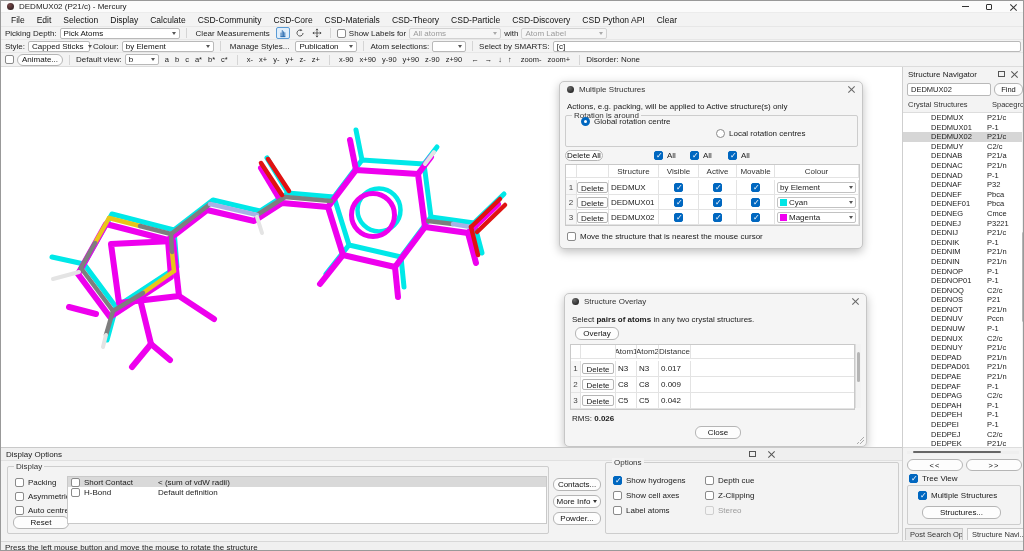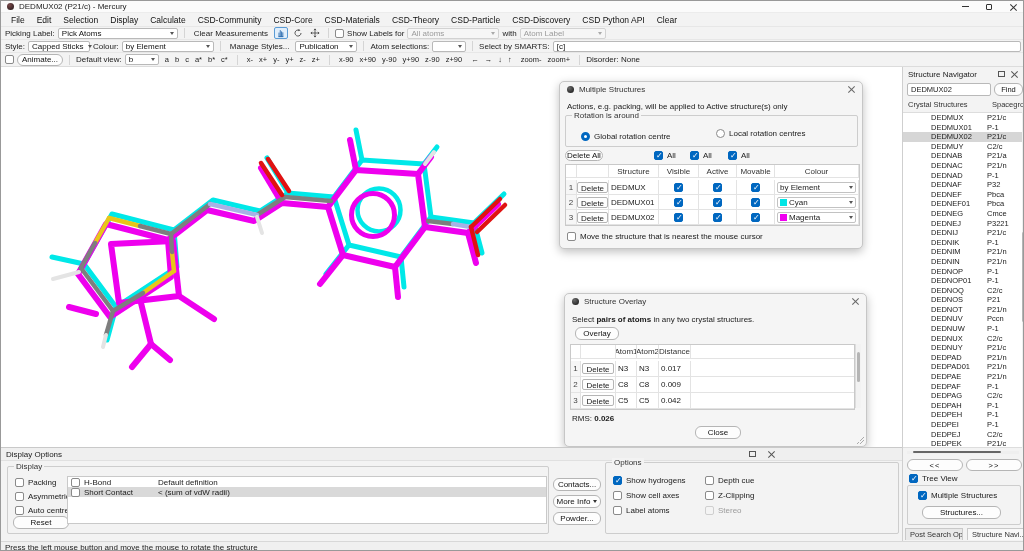--- a/index.html
+++ b/index.html
@@ -144,21 +144,21 @@
       <span class="menu-item">CSD-Core</span>
       <span class="menu-item">CSD-Materials</span>
       <span class="menu-item">CSD-Theory</span>
       <span class="menu-item">CSD-Particle</span>
       <span class="menu-item">CSD-Discovery</span>
       <span class="menu-item">CSD Python API</span>
       <span class="menu-item">Clear</span>
     </div>
 
   <div class="trow trow2">
-    <span class="tlabel">Picking Label:</span>
+    <span class="tlabel">Picking Depth:</span>
     <span class="dd" style="width:120px">
         <span>Pick Atoms</span>
         <span class="chev"></span>
       </span>
     <span class="vsep"></span>
     <span class="flatbtn">Clear Measurements</span>
     <span class="iconbtn sel">
       <svg width="10" height="10" viewBox="0 0 11 11">
           <path d="M3.3 9.5 V5.5 M4.7 9.5 V2.8 M6.1 9.5 V4.2 M7.5 9.5 V5.2 M3.3 9.5 H7.5" stroke="#2b6cb0" stroke-width="1" fill="none" stroke-linecap="round"></path>
         </svg>
@@ -352,21 +352,21 @@
     
     <div class="dialog" style="left:558px;top:14px;width:304px;height:168px;">
       <div class="dlg-titlebar">
         <span class="dlg-icon"></span>
         <span class="dlg-title">Multiple Structures</span>
         <span class="dlg-x"></span>
       </div>
       <div style="position:absolute;left:7px;top:20px;font-size:8px;">Actions, e.g. packing, will be applied to Active structure(s) only</div>
       <div class="groupbox" style="left:5px;top:33px;width:293px;height:32px;">
         <span class="grouplabel">Rotation is around</span>
-        <span class="sp-cbrow" style="left:15px;top:16px;">
+        <span class="sp-cbrow" style="left:15px;top:1px;">
             <span class="radio sel"></span>
             <span>Global rotation centre</span>
           </span>
         <span class="sp-cbrow" style="left:150px;top:13px;">
             <span class="radio"></span>
             <span>Local rotation centres</span>
           </span>
       </div>
       <span class="btn" style="position:absolute;left:5px;top:68px;width:38px;height:11px;">Delete All</span>
       <span class="sp-cbrow" style="left:94px;top:69px;">
@@ -710,30 +710,30 @@
     <span class="do-cbrow" style="left:14px;top:44px;">
         <span class="cb"></span>
         <span>Asymmetric Unit</span>
       </span>
     <span class="do-cbrow" style="left:14px;top:58px;">
         <span class="cb"></span>
         <span>Auto centre</span>
       </span>
     <span class="btn reset-btn">Reset</span>
     <div class="contacts-list">
+        <div class="contact-row hl">
+          <span class="cb"></span>
+          <span class="cl">Short Contact</span>
+          <span class="cd">&lt; (sum of vdW radii)</span>
+        </div>
         <div class="contact-row">
           <span class="cb"></span>
           <span class="cl">H-Bond</span>
           <span class="cd">Default definition</span>
         </div>
-        <div class="contact-row hl">
-          <span class="cb"></span>
-          <span class="cl">Short Contact</span>
-          <span class="cd">&lt; (sum of vdW radii)</span>
-        </div>
       </div>
     <span class="btn sidebtn" style="top:30px;">Contacts...</span>
     <span class="btn sidebtn" style="top:47px;">
         <span>More Info</span>
         <span class="morearrow"></span>
       </span>
     <span class="btn sidebtn" style="top:64px;">Powder...</span>
     <div class="do-group" style="left:604px;top:14px;width:294px;height:72px;">
       <span class="grouplabel" style="background:#f3f3f3">Options</span>
     </div>

